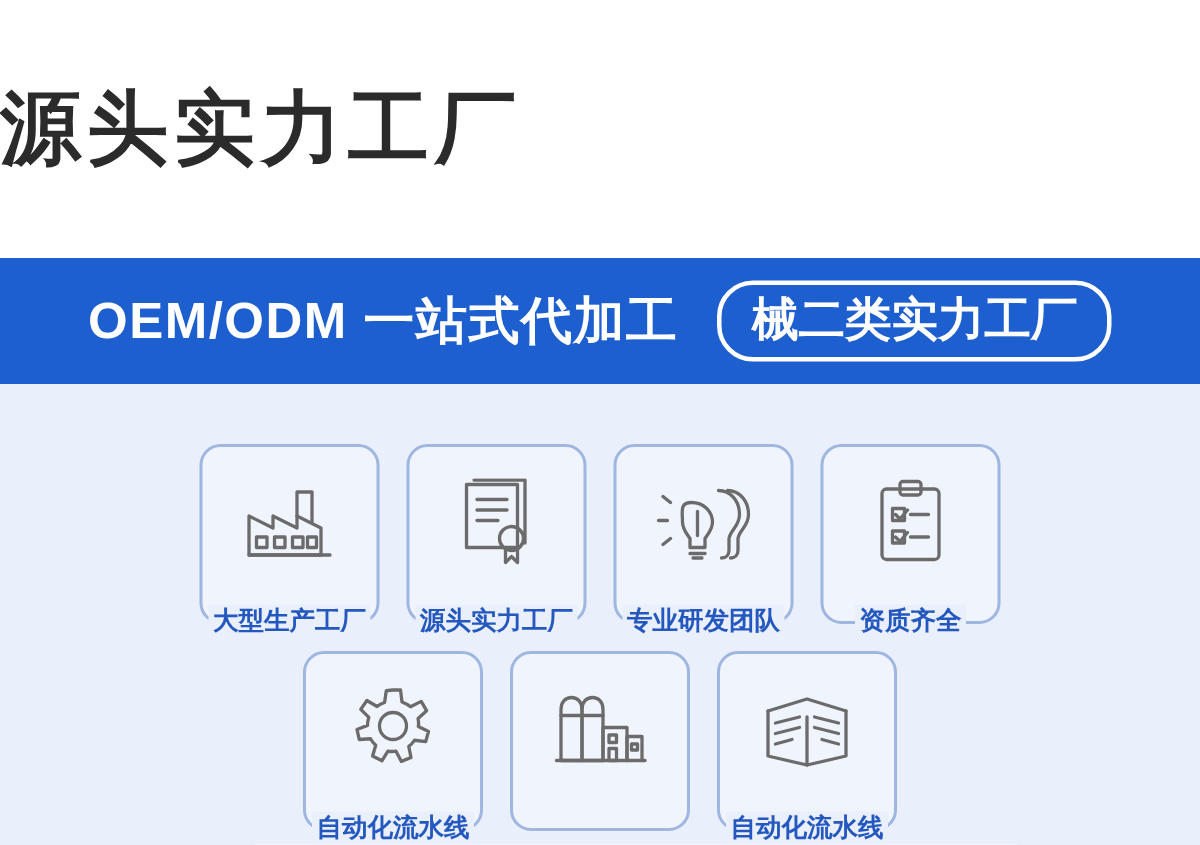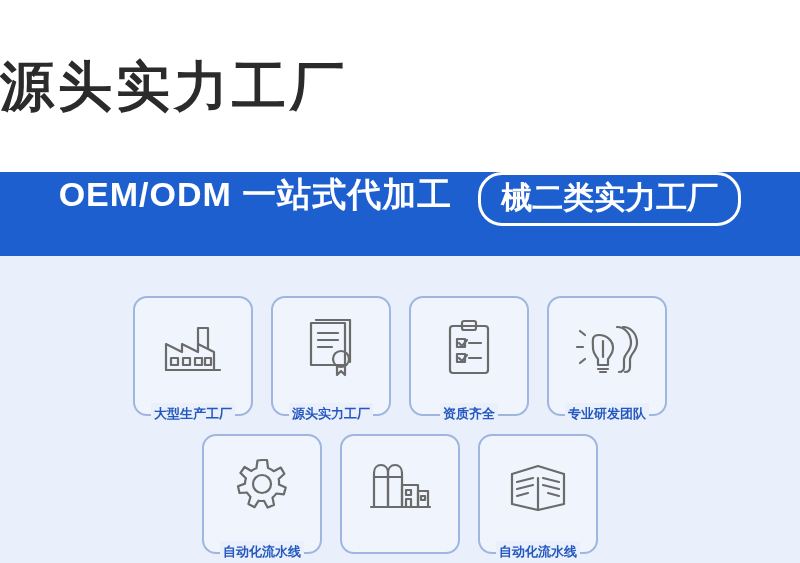--- a/index.html
+++ b/index.html
@@ -32,21 +32,21 @@
     font-weight: bold;
     color: #2b2b2b;
     letter-spacing: 4px;
     line-height: 1;
   }
   
   .band {
     height: 84px;
     background: #1e5fd0;
     display: flex;
-    align-items: flex-start;
+    align-items: center;
     justify-content: center;
     gap: 26px;
     box-sizing: border-box;
     padding: 0 40px;
   }
   .band-text {
     color: #ffffff;
     font-size: 34px;
     font-weight: bold;
     letter-spacing: 1px;
@@ -92,21 +92,21 @@
   .card .glyph {
     margin-top: -16px;
   }
   .card-label {
     position: absolute;
     left: 50%;
     transform: translateX(-50%);
     bottom: -11px;
     background: #e9effb;
     color: #2458bf;
-    font-size: 13px;
+    font-size: 17px;
     font-weight: bold;
     white-space: nowrap;
     padding: 0 3px;
     line-height: 22px;
   }
   svg { display: block; }
 </style>
 </head>
 <body>
 
@@ -148,55 +148,55 @@
             <g fill="none" stroke="#6b6b6b" stroke-width="2.2" stroke-linejoin="round" stroke-linecap="round">
               <path d="M6 4 L40 4 L40 46 L6 46 Z"></path>
               <path d="M11 1 L45 1 L45 43"></path>
               <path d="M13 14 L33 14 M13 21 L33 21 M13 28 L27 28"></path>
               <circle cx="36" cy="40" r="8"></circle>
               <path d="M32 46 L32 56 L36 52 L40 56 L40 46"></path>
             </g>
           </svg>
         </span>
         <span class="card-label">源头实力工厂</span>
+      </div>
+
+      <div class="card">
+        <span class="glyph">
+          <svg width="68" height="54" viewBox="0 0 68 54">
+            <g fill="none" stroke="#6b6b6b" stroke-width="2.2" stroke-linejoin="round" stroke-linecap="round">
+              <path d="M50 6 C58 6 64 13 64 22 C64 30 58 32 57 38 L57 46 C57 49 55 51 52 51"></path>
+              <path d="M44 6 C52 6 58 13 58 22 C58 30 52 32 51 38 L51 46 C51 49 49 51 46 51"></path>
+              <path d="M26 14 C34 14 40 20 40 27 C40 32 37 35 35 38 L35 44 L25 44 L25 38 C23 35 20 32 20 27 C20 20 18 14 26 14 Z" transform="translate(0,0)"></path>
+              <path d="M25 48 L35 48"></path>
+              <path d="M27 51 L33 51"></path>
+              <path d="M30 20 L30 36"></path>
+              <path d="M10 26 L4 26 M12 14 L7 10 M12 38 L7 42"></path>
+            </g>
+          </svg>
+        </span>
+        <span class="card-label">专业研发团队</span>
       </div>
 
       <div class="card">
         <span class="glyph">
           <svg width="48" height="58" viewBox="0 0 48 58">
             <g fill="none" stroke="#6b6b6b" stroke-width="2.2" stroke-linejoin="round" stroke-linecap="round">
               <rect x="5" y="7" width="38" height="47" rx="3"></rect>
               <rect x="17" y="2" width="14" height="9" rx="2"></rect>
               <rect x="12" y="20" width="8" height="8"></rect>
               <path d="M14 24 L17 27 L22 21"></path>
               <path d="M24 24 L36 24"></path>
               <rect x="12" y="35" width="8" height="8"></rect>
               <path d="M14 39 L17 42 L22 36"></path>
               <path d="M24 39 L36 39"></path>
             </g>
           </svg>
         </span>
         <span class="card-label">资质齐全</span>
-      </div>
-
-      <div class="card">
-        <span class="glyph">
-          <svg width="68" height="54" viewBox="0 0 68 54">
-            <g fill="none" stroke="#6b6b6b" stroke-width="2.2" stroke-linejoin="round" stroke-linecap="round">
-              <path d="M50 6 C58 6 64 13 64 22 C64 30 58 32 57 38 L57 46 C57 49 55 51 52 51"></path>
-              <path d="M44 6 C52 6 58 13 58 22 C58 30 52 32 51 38 L51 46 C51 49 49 51 46 51"></path>
-              <path d="M26 14 C34 14 40 20 40 27 C40 32 37 35 35 38 L35 44 L25 44 L25 38 C23 35 20 32 20 27 C20 20 18 14 26 14 Z" transform="translate(0,0)"></path>
-              <path d="M25 48 L35 48"></path>
-              <path d="M27 51 L33 51"></path>
-              <path d="M30 20 L30 36"></path>
-              <path d="M10 26 L4 26 M12 14 L7 10 M12 38 L7 42"></path>
-            </g>
-          </svg>
-        </span>
-        <span class="card-label">专业研发团队</span>
       </div>
 
     </div>
 
     <div class="row">
 
       <div class="card">
         <span class="glyph">
           <svg width="58" height="58" viewBox="0 0 58 58">
             <g fill="none" stroke="#6b6b6b" stroke-width="2.2" stroke-linejoin="round" stroke-linecap="round">

